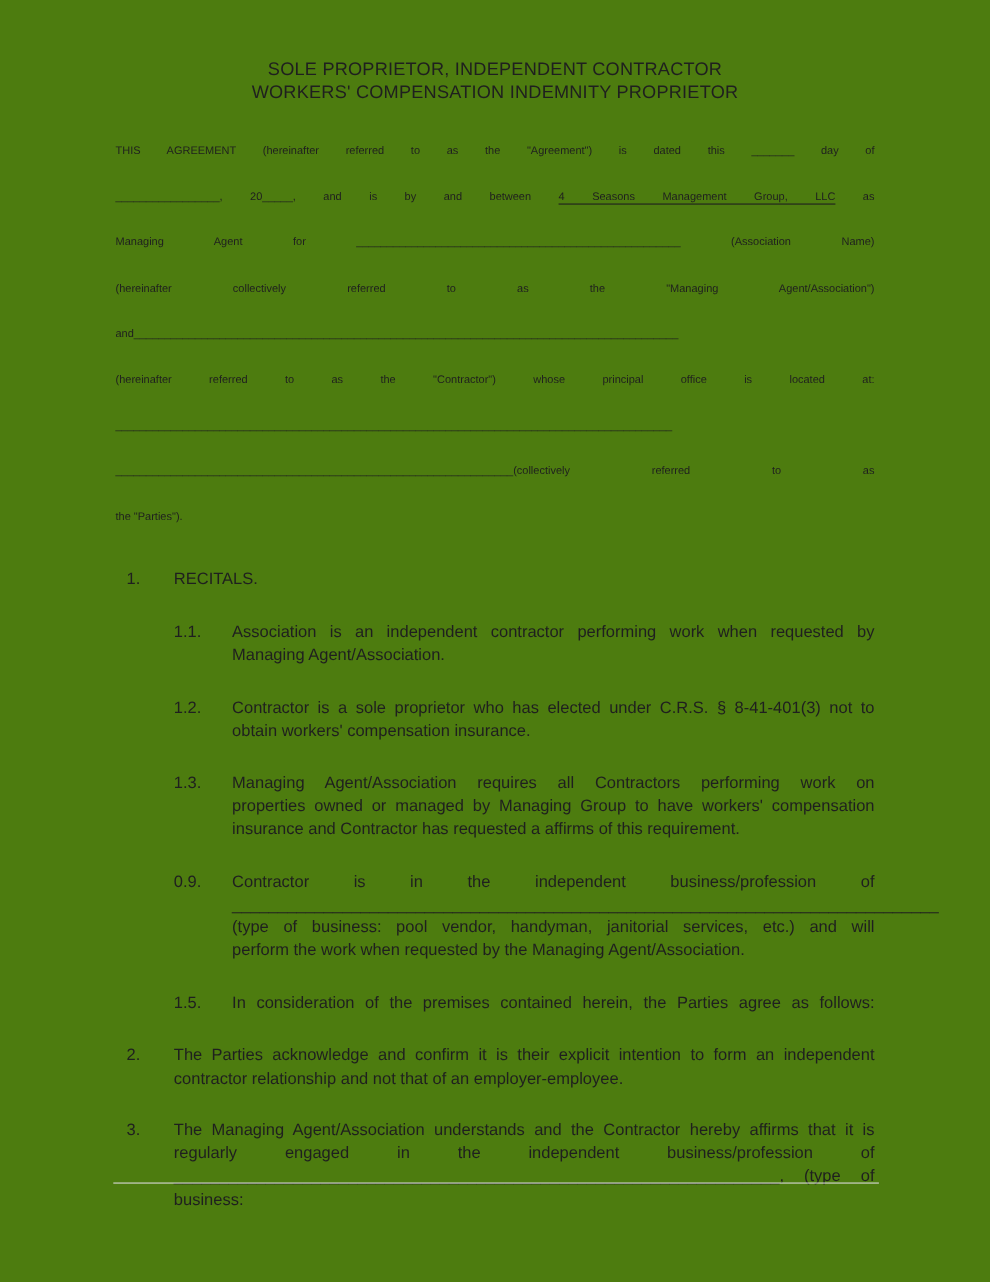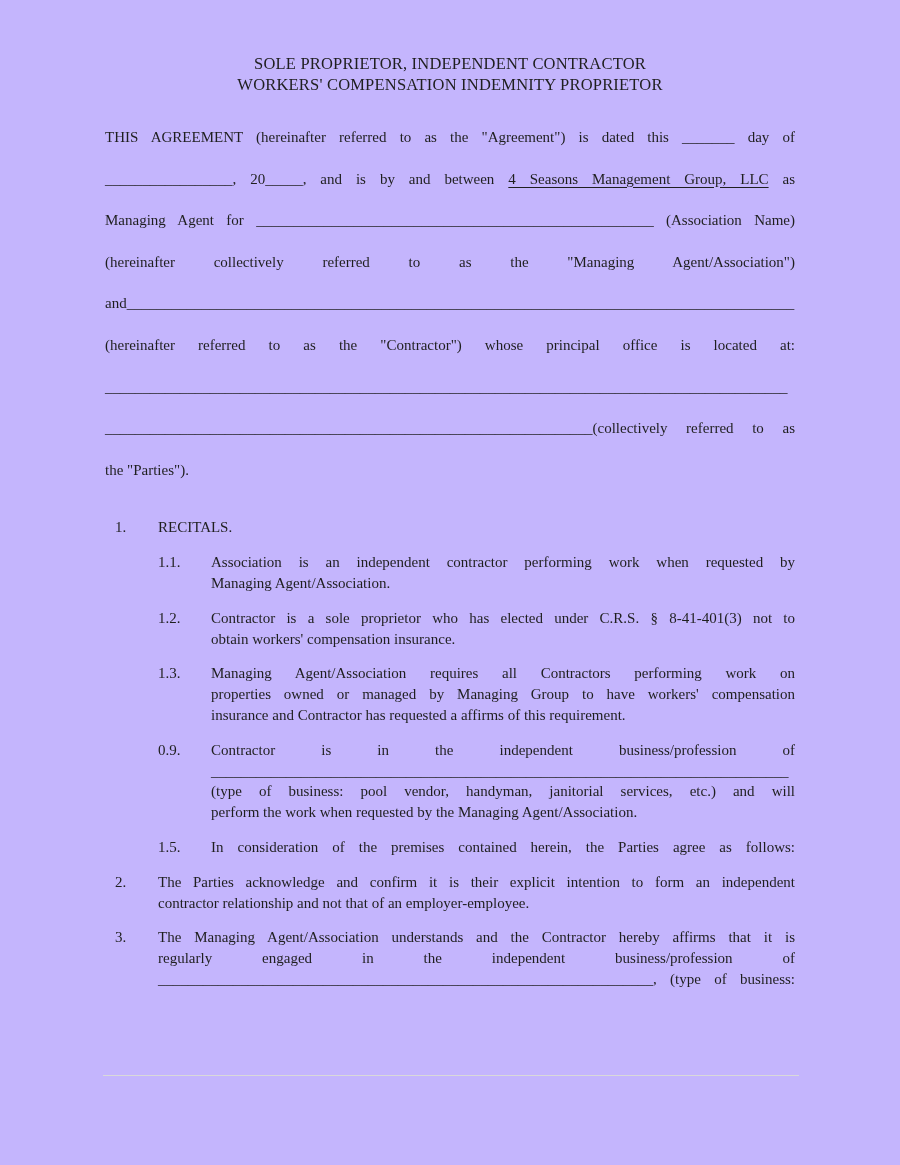--- a/index.html
+++ b/index.html
@@ -1,45 +1,45 @@
 <!DOCTYPE html>
 <html><head>
 <meta charset="utf-8">
 <style>
   html, body { margin: 0; padding: 0; background: #ffffff; }
   .page {
     position: relative;
     width: 900px;
     height: 1165px;
-    background: #c4b5fd;
-    font-family: Liberation Serif, serif;
+    background: #4d7c0f;
+    font-family: Liberation Sans, sans-serif;
     color: #1f1f1f;
     overflow: hidden;
   }
   .content {
     position: absolute;
     left: 105px;
     top: 0;
     width: 690px;
   }
   .title {
     margin-top: 53px;
     text-align: center;
     font-size: 16.5px;
     line-height: 21px;
     letter-spacing: 0.2px;
   }
-  .opening { margin-top: 22px; font-size: 15px; }
+  .opening { margin-top: 22px; font-size: 10px; }
   .oline { line-height: 41.6px; white-space: normal; }
   .sections { margin-top: 26px; font-size: 15px; }
   .tline { line-height: 20.8px; }
   .stretch { text-align: justify; text-align-last: justify; }
   .u { text-decoration: underline; text-underline-offset: 3px; }
   .item { position: relative; }
-  .item + .item { margin-top: 14px; }
+  .item + .item { margin-top: 27px; }
   .item.l1 { padding-left: 53px; }
   .item.l1 > .num { position: absolute; left: 10px; top: 0; line-height: 20.8px; }
   .item.l2 { padding-left: 106px; }
   .item.l2 > .num { position: absolute; left: 53px; top: 0; line-height: 20.8px; }
   .divider {
     position: absolute;
     left: 103px;
     top: 1075px;
     width: 696px;
     height: 1px;

